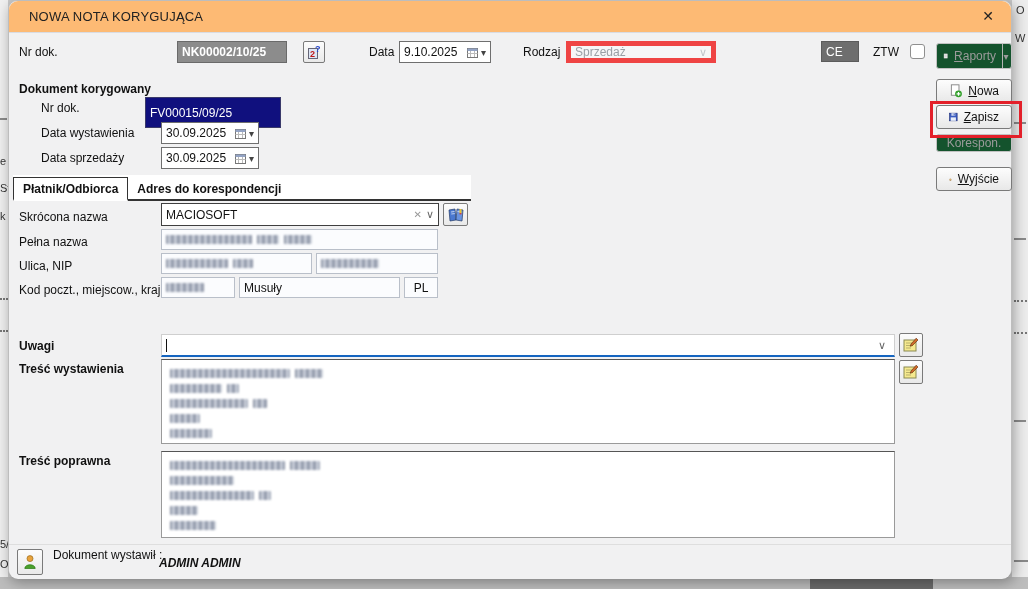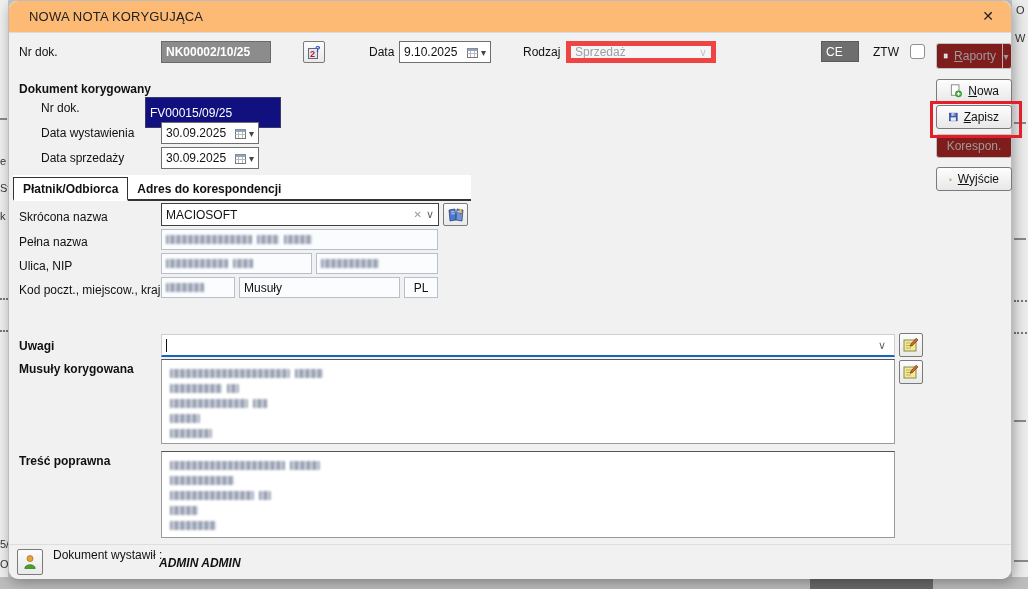--- a/index.html
+++ b/index.html
@@ -38,21 +38,21 @@
   .ico-clear{color:#999;font-size:10px;margin-left:4px;}
   .combo-dis{background:#f6f6f7;border:5px solid #ef4444;color:#9aa0a6;}
   .combo-dis .ico-chev{color:#c2c6cc;}
 
   .ce{background:#6e6e6e;color:#fff;border:1px solid #5c5c5c;}
   .checkbox{position:absolute;width:15px;height:15px;background:#fff;border:1px solid #8f8f8f;border-radius:3px;box-sizing:border-box;}
 
   .btn{position:absolute;display:flex;align-items:center;gap:6px;padding:0 12px;
        background:linear-gradient(#fdfdfd,#e8e8e8);border:1px solid #7a7a7a;border-radius:3px;
        box-sizing:border-box;cursor:pointer;}
-  .btn.disabled{color:#9b9b9b;border-color:#c2c2c2;background:#7f1d1d;cursor:default;}
+  .btn.disabled{color:#9b9b9b;border-color:#c2c2c2;background:#14532d;cursor:default;}
   .iconbtn{position:absolute;display:flex;align-items:center;justify-content:center;
            background:linear-gradient(#fcfcfc,#e9e9e9);border:1px solid #7a7a7a;border-radius:2px;
            box-sizing:border-box;cursor:pointer;}
   .mn{display:block;}
   .mn::first-letter{text-decoration:underline;}
   .split{width:15px;height:100%;border-left:1px solid #b5b5b5;display:flex;align-items:center;justify-content:center;color:#9b9b9b;font-size:10px;}
 
   
   .tabstrip{position:absolute;left:4px;top:174px;width:458px;height:24px;background:#fff;
             border-bottom:2px solid #333;display:flex;align-items:flex-end;box-sizing:content-box;}
@@ -108,21 +108,21 @@
   </div>
 
   <div class="dialog">
 
     <div class="titlebar">
       <div class="title">NOWA NOTA KORYGUJĄCA</div>
       <div class="close">✕</div>
     </div>
 
     <div class="lbl" style="left:10px;top:41px;">Nr dok.</div>
-    <div class="fld fld-gray" style="left:152px;top:40px;width:110px;height:22px;">
+    <div class="fld fld-gray" style="left:168px;top:40px;width:110px;height:22px;">
       <span>NK00002/10/25</span>
     </div>
     <div class="iconbtn" style="left:294px;top:40px;width:22px;height:22px;">
       <svg width="16" height="16" viewBox="0 0 16 16">
         <rect x="2.5" y="4.5" width="9" height="10" fill="#dce6f5" stroke="#667"></rect>
         <text x="4" y="13" font-size="9" font-weight="bold" fill="#c01818">2</text>
         <text x="9" y="8" font-size="9" font-weight="bold" fill="#2244cc">?</text>
       </svg>
     </div>
 
@@ -260,21 +260,21 @@
     <div class="iconbtn" style="left:890px;top:332px;width:24px;height:24px;">
       <svg width="16" height="16" viewBox="0 0 16 16">
         <rect x="1" y="3" width="12" height="11" fill="#f5e98e" stroke="#8a8a52"></rect>
         <line x1="3" y1="6" x2="10" y2="6" stroke="#b9b06a"></line>
           <line x1="3" y1="8.5" x2="10" y2="8.5" stroke="#b9b06a"></line>
         <line x1="3" y1="11" x2="8" y2="11" stroke="#b9b06a"></line>
         <path d="M13.2 1.2 L15 3 L9.5 8.5 L7.2 9.3 L8 7 Z" fill="#d06a2a" stroke="#5a2a0a" stroke-width=".6"></path>
       </svg>
     </div>
 
-    <div class="lbl b" style="left:10px;top:358px;">Musuły korygowana</div>
+    <div class="lbl b" style="left:10px;top:358px;">Treść wystawienia</div>
     <div class="area" style="left:152px;top:358px;width:734px;height:85px;">
         <div class="rline">
           <span class="rblock" style="width: 120px;"></span>
           <span class="rblock" style="width: 28px;"></span>
         </div>
         <div class="rline">
           <span class="rblock" style="width: 52px;"></span>
           <span class="rblock" style="width: 12px;"></span>
         </div>
         <div class="rline">
@@ -332,21 +332,21 @@
       <svg width="14" height="14" viewBox="0 0 14 14">
         <rect x="0.8" y="0.8" width="12.4" height="12.4" fill="#3a5bbf" stroke="#20307a"></rect>
         <rect x="3.8" y="0.8" width="6.4" height="4.2" fill="#cdd6ee"></rect>
         <rect x="7.6" y="1.4" width="1.6" height="3" fill="#3a5bbf"></rect>
         <rect x="2.8" y="7.6" width="8.4" height="5.6" fill="#e8edf8"></rect>
       </svg>
       <span class="mn">Zapisz</span>
     </div>
     <div class="annotation"></div>
 
-    <div class="btn disabled" style="left:927px;top:133px;width:76px;height:24px;justify-content:center;">
+    <div class="btn disabled" style="left:927px;top:133px;width:76px;height:18px;justify-content:center;">
       <span>Korespon.</span>
     </div>
 
     <div class="btn" style="left:927px;top:166px;width:76px;height:24px;">
       <svg width="14" height="13" viewBox="0 0 14 13">
         <path d="M7 1 L13 6 H11 V12 H3 V6 H1 Z" fill="#eec27a" stroke="#6b4a1a" stroke-width=".8"></path>
         <rect x="6" y="8" width="2.4" height="4" fill="#7a4a20"></rect>
       </svg>
       <span class="mn">Wyjście</span>
     </div>

